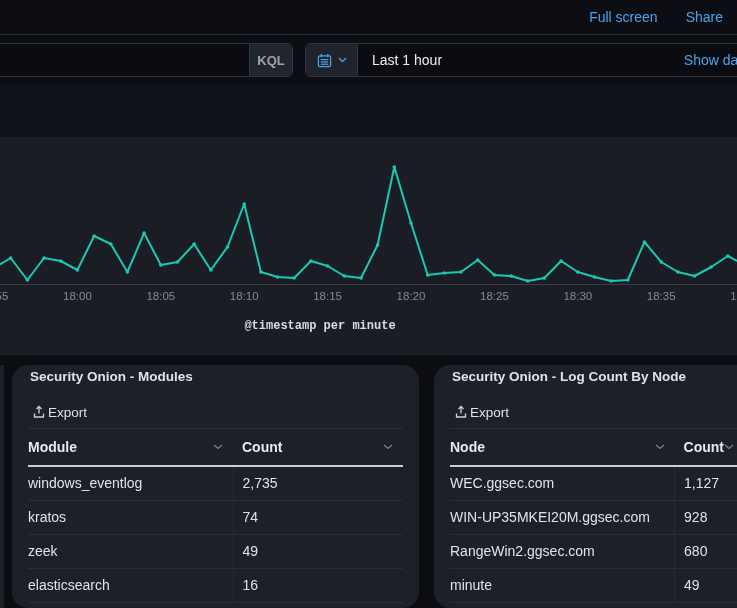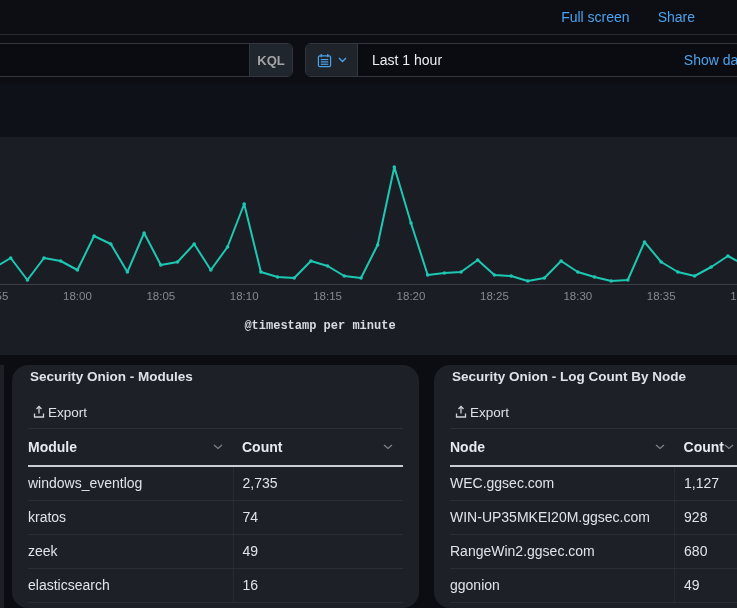--- a/index.html
+++ b/index.html
@@ -6,21 +6,21 @@
   html,body { width:737px; height:608px; overflow:hidden; }
   body {
     background:#0c0e13;
     font-family:"Liberation Sans", sans-serif;
     color:#e6e9ee;
     position:relative;
   }
   
   .top-header {
     height:35px; display:flex; align-items:center; justify-content:flex-end;
-    gap:28px; padding-right:42px; border-bottom:1px solid #272b33; background:#0c0e13;
+    gap:28px; padding-right:14px; border-bottom:1px solid #272b33; background:#0c0e13;
   }
   .top-link { color:#4ba2ec; font-size:14px; cursor:pointer; text-decoration:none; }
   
   .query-bar { position:relative; height:49px; background:#0c0e13; }
   .query-input-box {
     position:absolute; left:-30px; top:8px; width:323px; height:34px;
     background:#0a0c11; border:1px solid #33363f; border-radius:6px;
     display:flex; align-items:stretch;
   }
   .query-input {
@@ -297,19 +297,19 @@
           </tr>
           <tr>
             <td>WIN-UP35MKEI20M.ggsec.com</td>
             <td class="col-divider">928</td>
           </tr>
           <tr>
             <td>RangeWin2.ggsec.com</td>
             <td class="col-divider">680</td>
           </tr>
           <tr>
-            <td>ggonion</td>
+            <td>minute</td>
             <td class="col-divider">49</td>
           </tr>
         </tbody>
     </table>
   </div>
 </div>
 
 </body></html>

